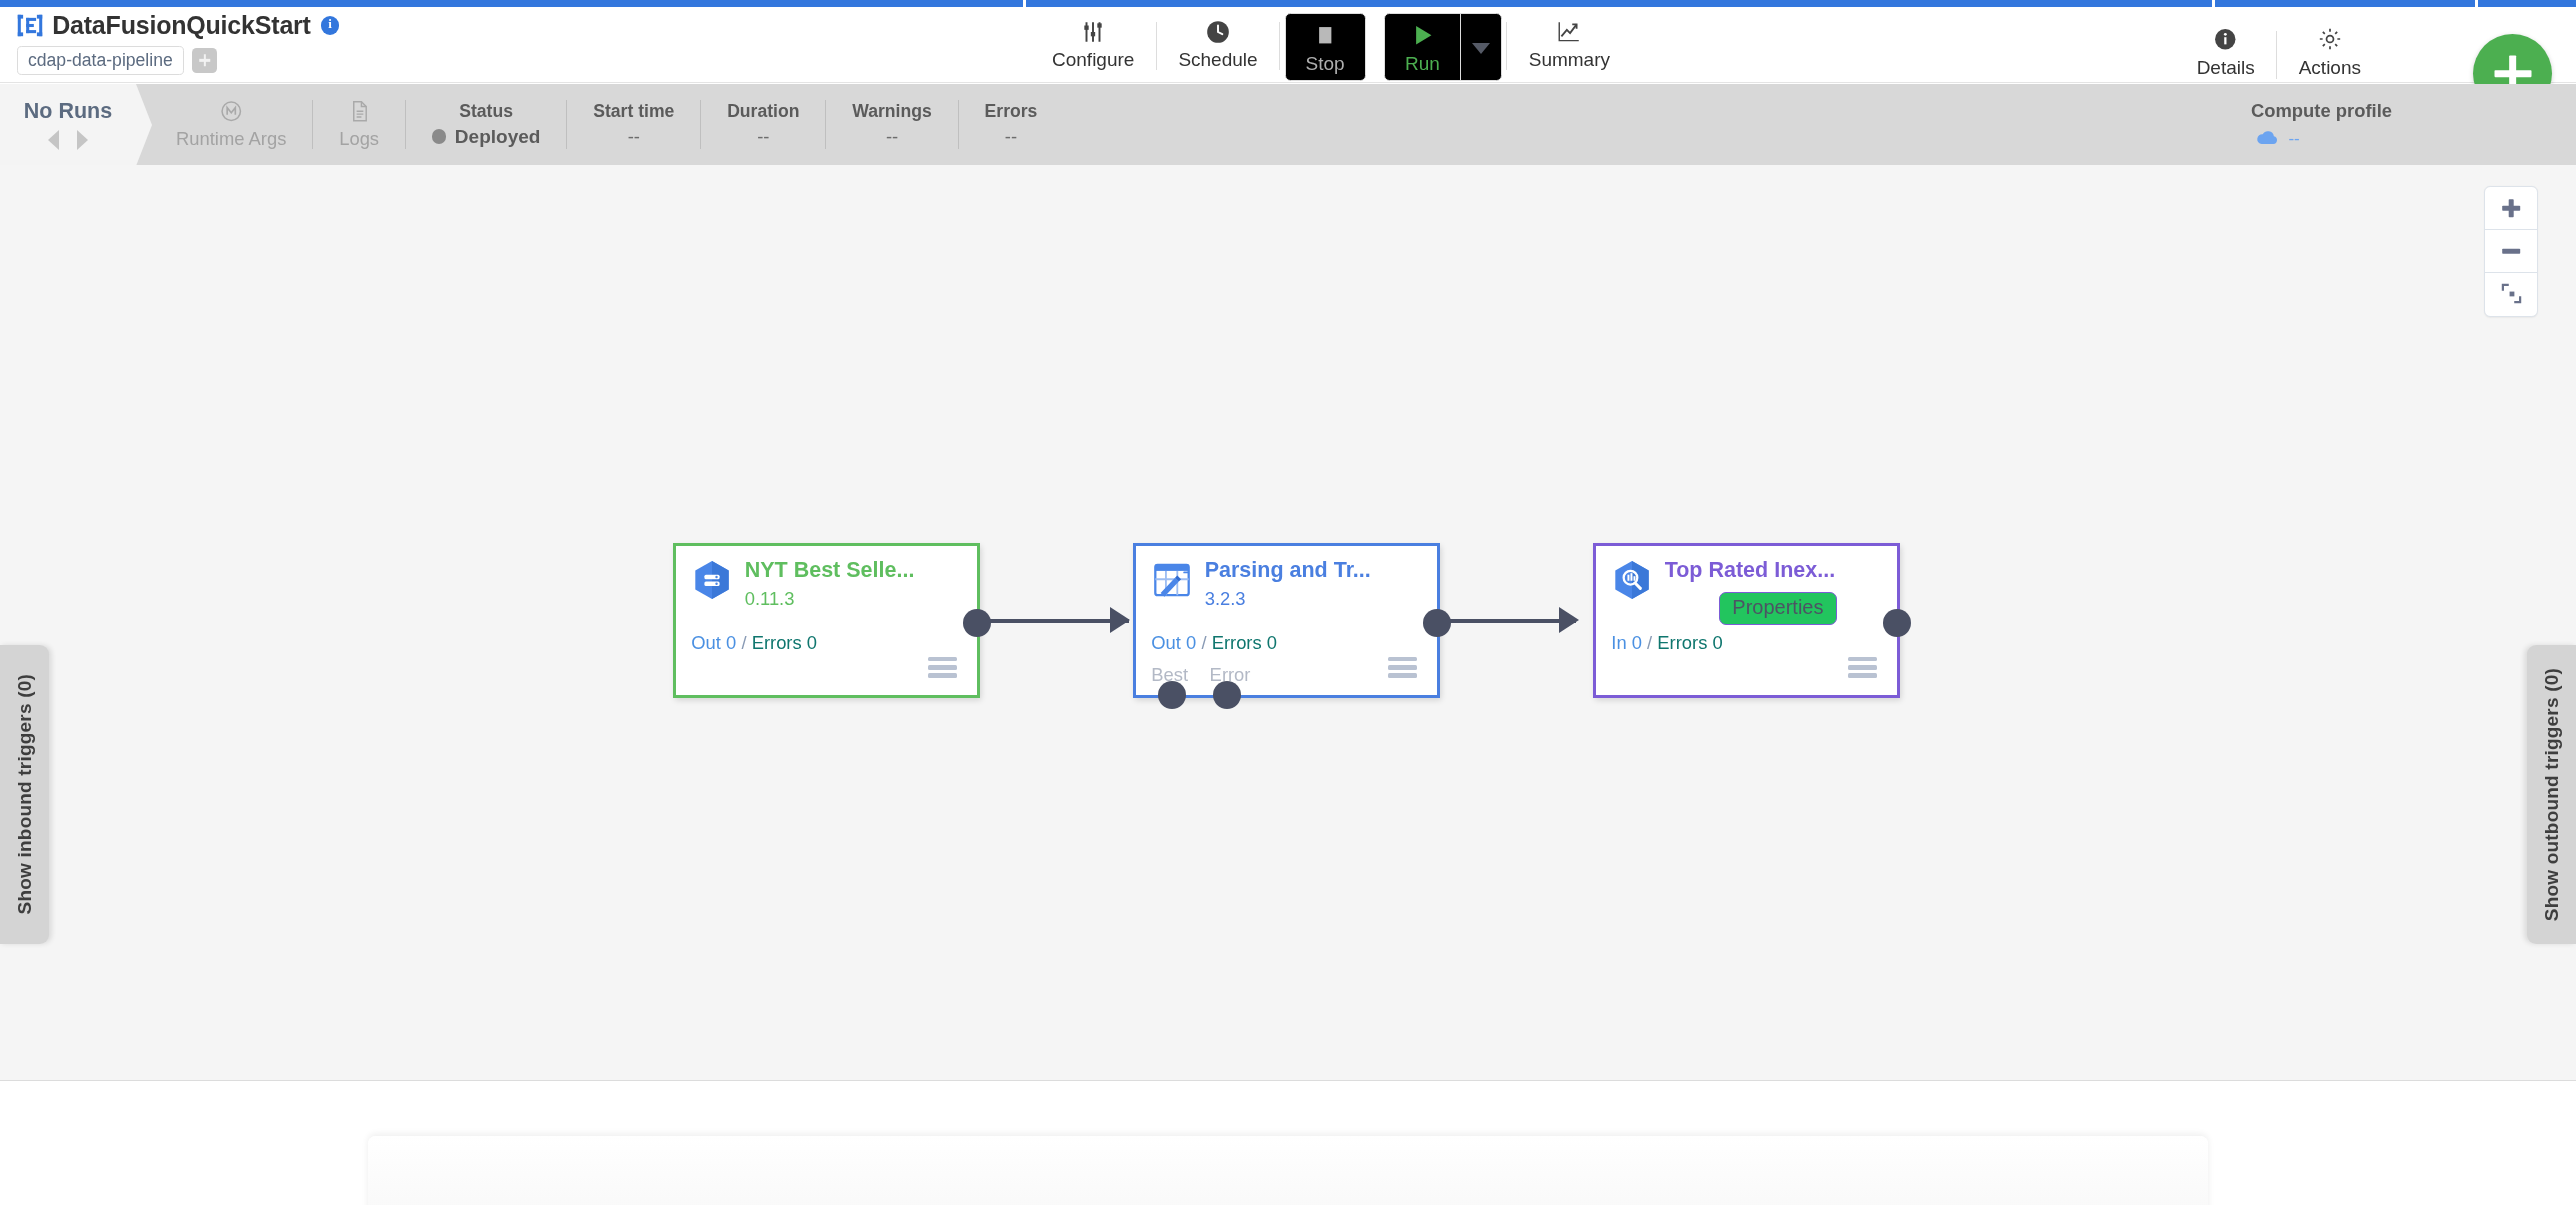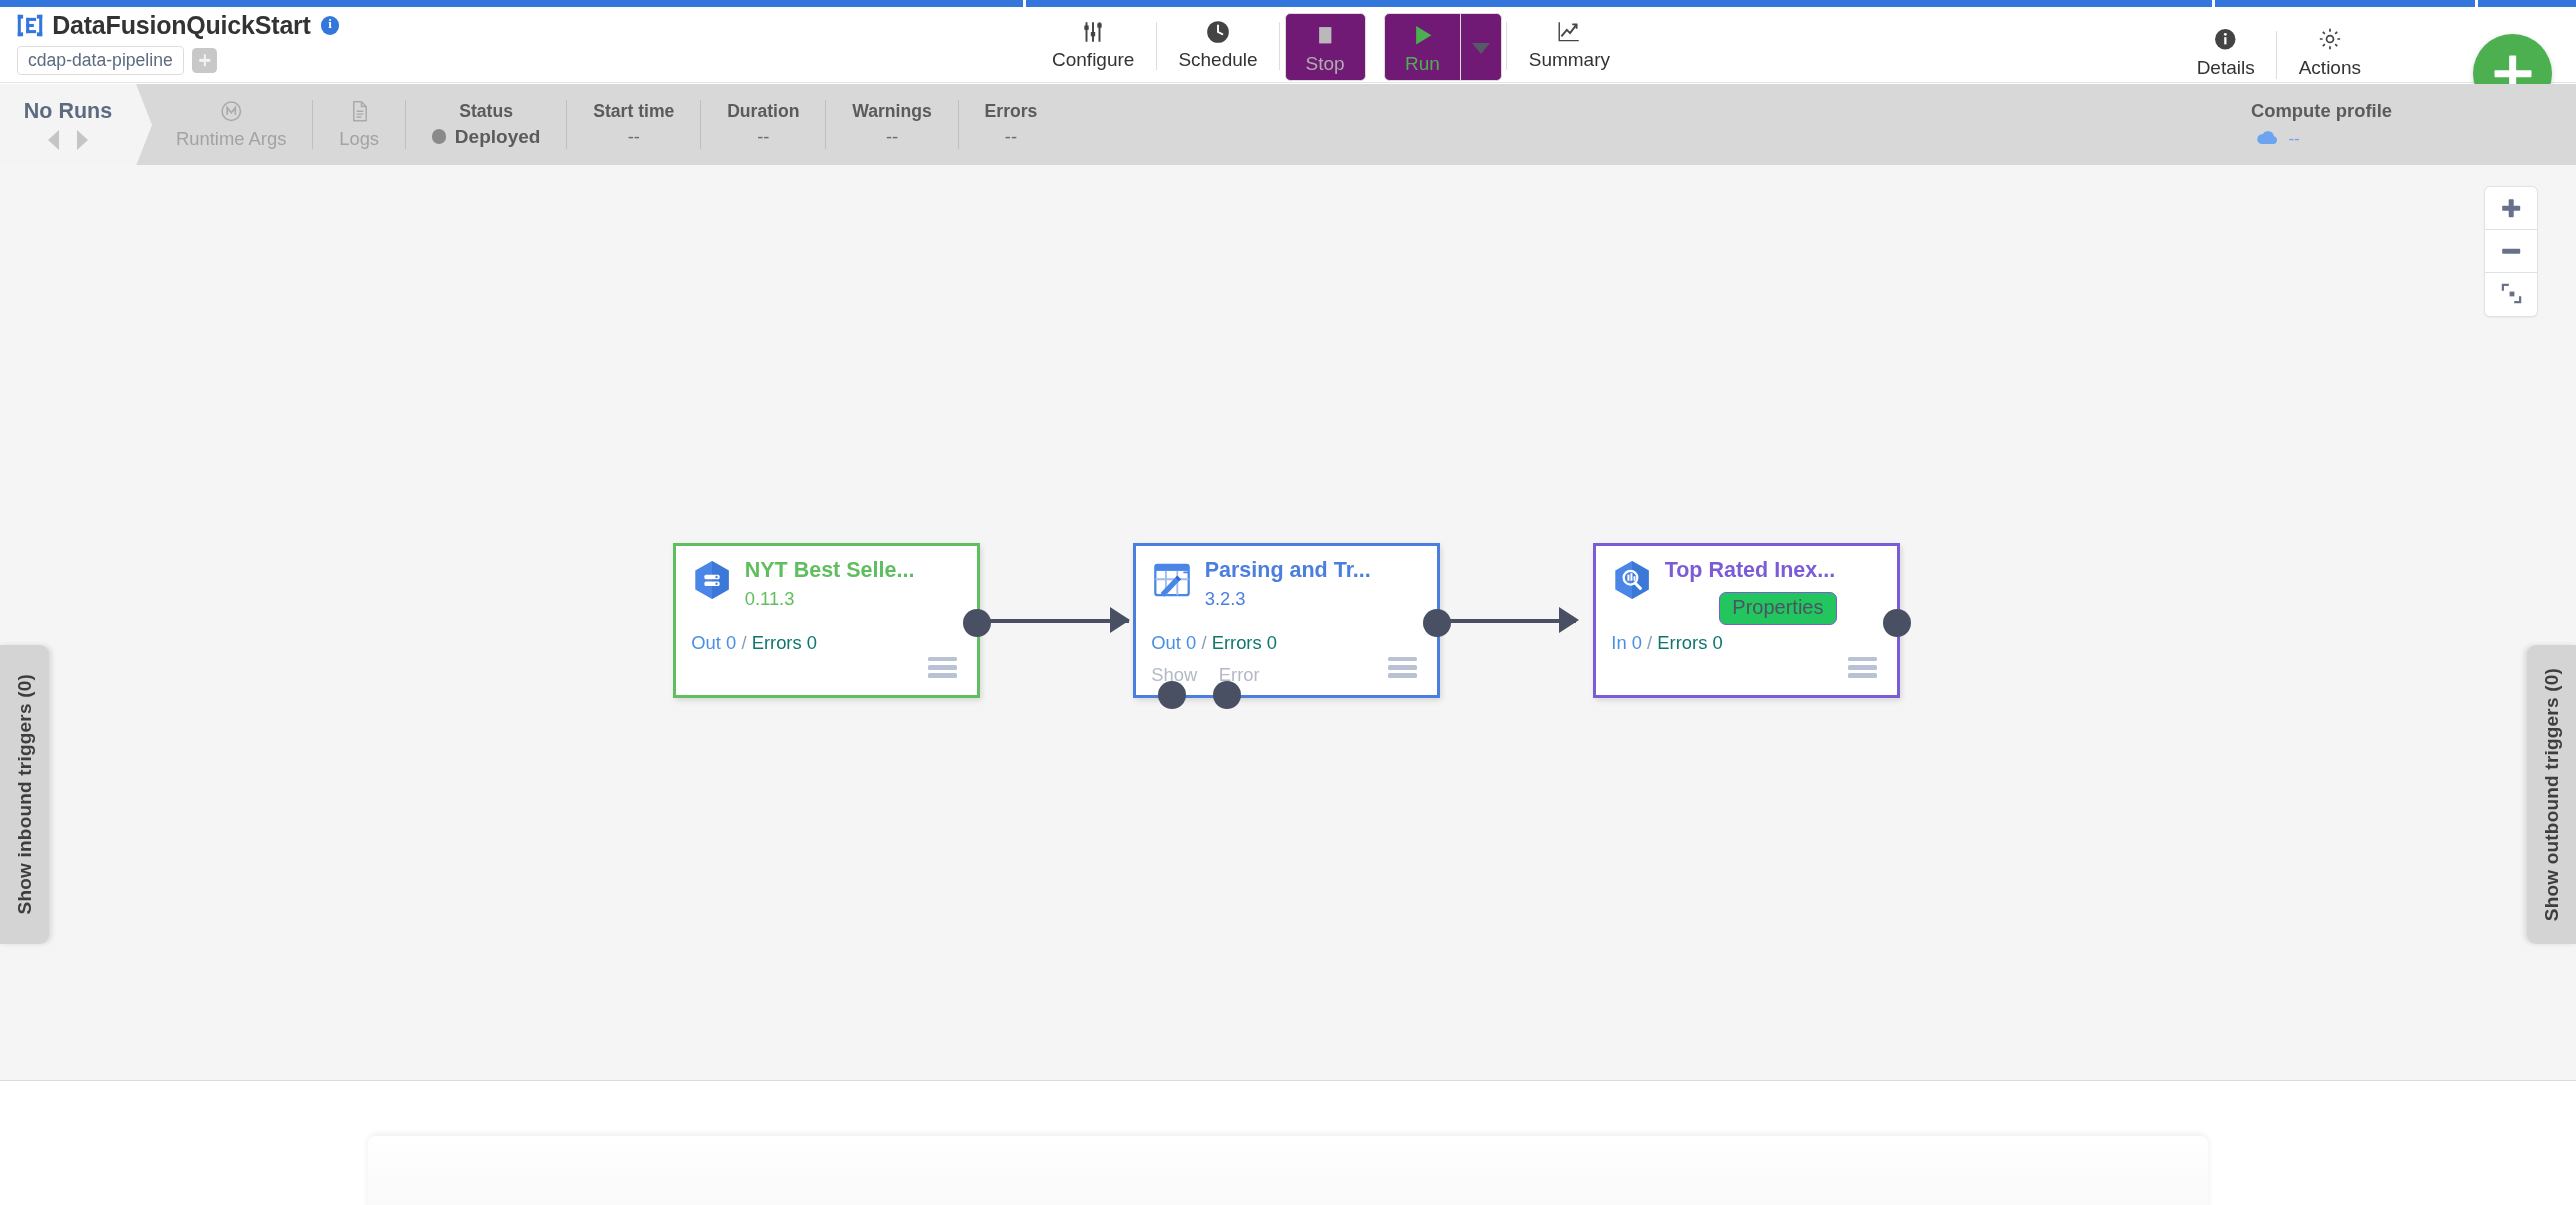--- a/index.html
+++ b/index.html
@@ -73,21 +73,21 @@
     display: flex; flex-direction: column; align-items: center; justify-content: flex-start;
     padding: 4.6px 17px 0; min-width: 46px;
   }
   .tb-icon { height: 31px; display: flex; align-items: center; justify-content: center; }
   .tb-label { font-size: 19px; color: #333333; margin-top: 2.3px; white-space: nowrap; }
   .tb-label.muted { color: #aeaeae; }
   .tb-label.green { color: #4caf50; }
   .tb-sep { width: 0.8px; height: 48px; background: #dddddd; margin: 10.7px 4.6px 0; }
 
   .tb-box {
-    border: 0.8px solid #dddddd; border-radius: 5.4px; background: #701a75;
+    border: 0.8px solid #dddddd; border-radius: 5.4px; background: #000000;
     display: flex; align-items: stretch; margin-top: 1.5px;
   }
   .tb-box .tb-item { padding: 6.1px 20px 4.6px; }
   .tb-split { width: 0.8px; background: #dddddd; }
   .tb-caret {
     display: flex; align-items: center; justify-content: center;
     width: 40px;
   }
   .caret-down {
     width: 0; height: 0; border-left: 9.2px solid transparent;
@@ -569,21 +569,21 @@
         </span>
         <span>
           <div class="node-title">Parsing and Tr...</div>
           <div class="node-version">3.2.3</div>
         </span>
       </div>
       <div class="node-metrics">
         <span class="m-out">Out 0</span><span class="m-slash"> / </span><span class="m-err">Errors 0</span>
       </div>
       <div class="node-ports">
-        <span class="port-label">Show</span>
+        <span class="port-label">Best</span>
         <span class="port-label">Error</span>
       </div>
       <div class="hamburger">
           <i></i>
           <i></i>
           <i></i>
         </div>
       <span class="dot" style="right:-14px; top:63px;"></span>
       <span class="dot" style="left:21.5px; bottom:-14px;"></span>
       <span class="dot" style="left:77px; bottom:-14px;"></span>

